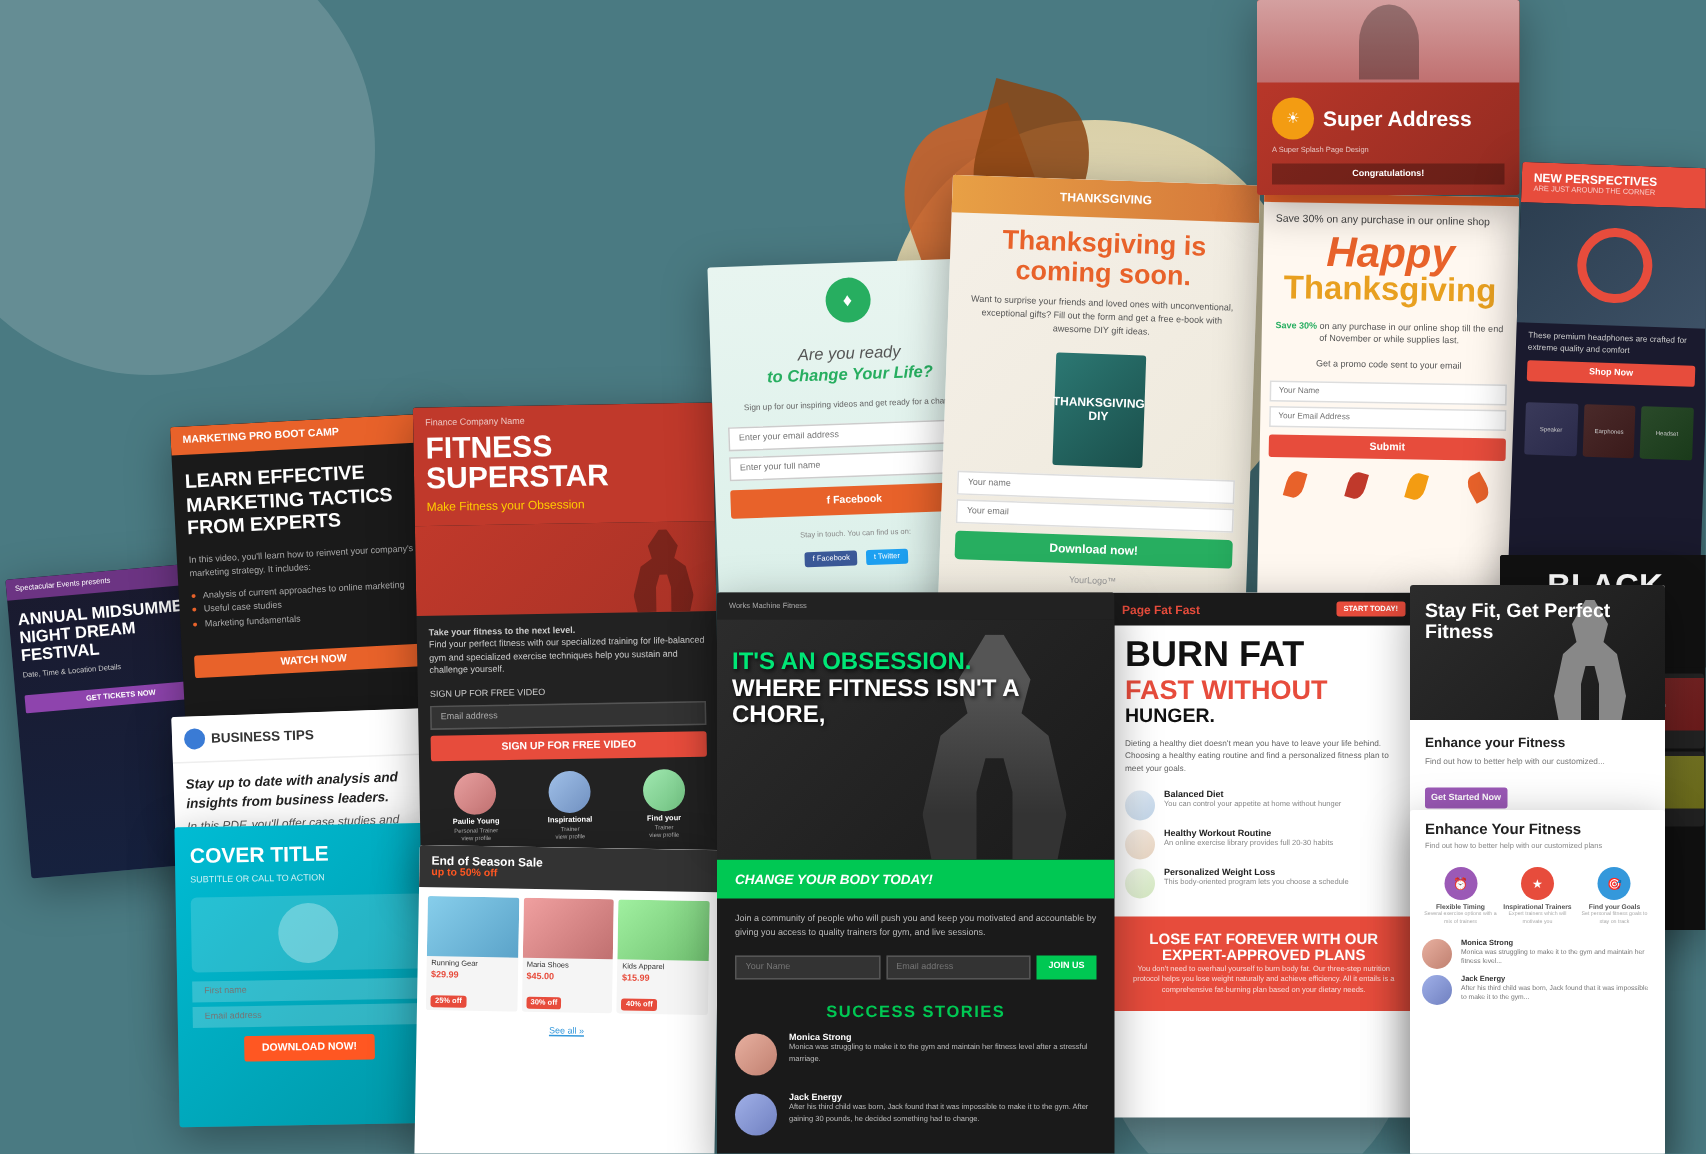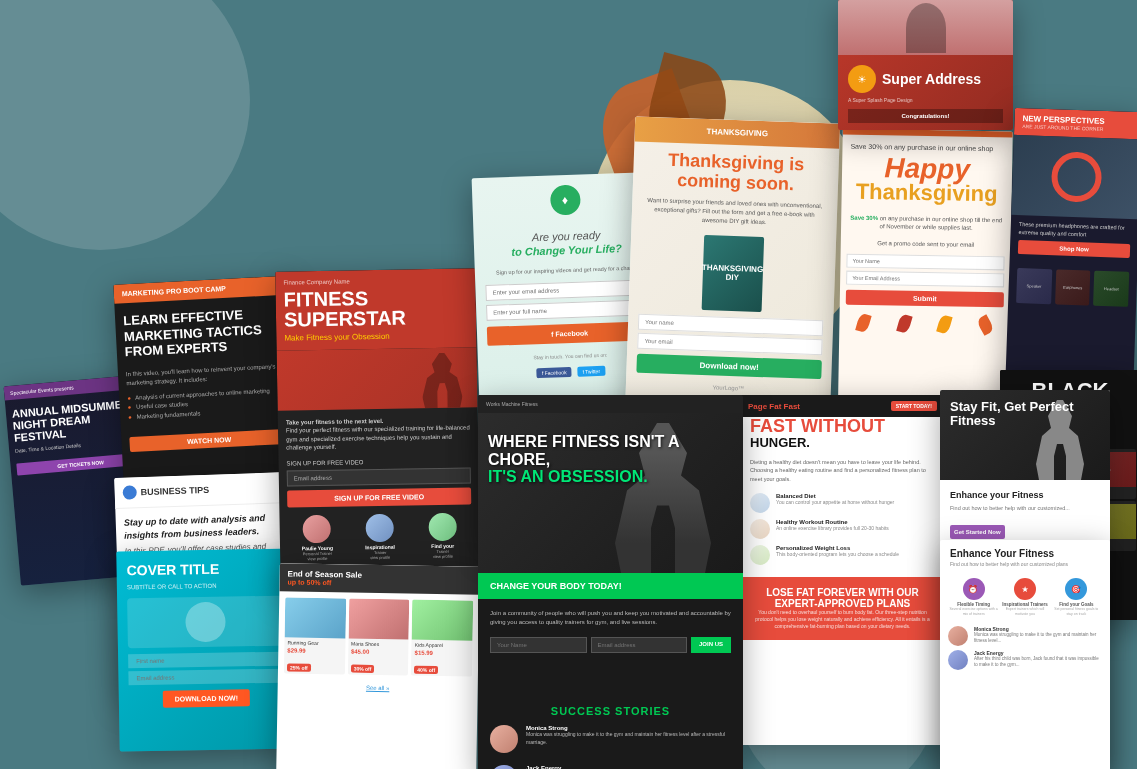--- a/index.html
+++ b/index.html
@@ -892,20 +892,21 @@
       display: flex;
       align-items: center;
       gap: 8px;
     }
     .card-fitness-chore .fc-cta-text {
       color: #fff;
       font-size: 9px;
       font-weight: 900;
       text-transform: uppercase;
       flex: 1;
+      font-style: italic;
     }
     .card-fitness-chore .fc-body {
       padding: 10px 12px;
       color: #bbb;
       font-size: 6px;
       line-height: 1.5;
     }
     .card-fitness-chore .fc-input-row {
       display: flex;
       gap: 4px;
@@ -929,21 +930,20 @@
     .card-fitness-chore .fc-success {
       padding: 8px 12px 2px;
     }
     .card-fitness-chore .fc-success-title {
       color: #00c853;
       font-size: 11px;
       font-weight: 900;
       text-align: center;
       letter-spacing: 1px;
       text-transform: uppercase;
-      margin-top: 36px;
     }
     .card-fitness-chore .fc-testimonial {
       display: flex;
       gap: 8px;
       padding: 6px 12px;
     }
     .card-fitness-chore .fc-avatar {
       width: 28px;
       height: 28px;
       border-radius: 50%;
@@ -1463,20 +1463,21 @@
         <div class="bf-item-price">-30%</div>
       </div>
     </div>
   </div>
 
   <div class="card card-burn-fat z5">
     <div class="bf-header">
       <div class="bf-logo">Page Fat Fast</div>
       <div class="bf-start-btn">START TODAY!</div>
     </div>
+    <div class="bf-title-main">BURN FAT</div>
     <div class="bf-title-sub">FAST WITHOUT</div>
     <div class="bf-hunger">HUNGER.</div>
     <div class="bf-desc">Dieting a healthy diet doesn't mean you have to leave your life behind. Choosing a healthy eating routine and find a personalized fitness plan to meet your goals.</div>
     <div class="bf-features">
       <div class="bf-feature">
         <div class="bf-feature-icon" style="background:linear-gradient(135deg, #e8f0f8, #c0d4e8);"></div>
         <div class="bf-feature-text">
           <div class="title">Balanced Diet</div>
           <div class="desc">You can control your appetite at home without hunger</div>
         </div>
@@ -1502,22 +1503,22 @@
     </div>
   </div>
 
   <div class="card card-fitness-chore z6">
     <div class="fc-header">
       <span>Works Machine Fitness</span>
     </div>
     <div class="fc-hero">
       <div class="fc-hero-silhouette"></div>
       <div class="fc-text-overlay">
+        <div class="fc-headline green" style="color:#00e676;">IT'S AN OBSESSION.</div>
         <div class="fc-headline">WHERE FITNESS ISN'T A CHORE,</div>
-        <div class="fc-headline green" style="color:#00e676;">IT'S AN OBSESSION.</div>
       </div>
     </div>
     <div class="fc-cta-bar">
       <div class="fc-cta-text">CHANGE YOUR BODY TODAY!</div>
     </div>
     <div class="fc-body">Join a community of people who will push you and keep you motivated and accountable by giving you access to quality trainers for gym, and live sessions.</div>
     <div class="fc-input-row">
       <input class="fc-input" placeholder="Your Name" style="">
       <input class="fc-input" placeholder="Email address" style="">
       <div class="fc-join-btn">JOIN US</div>

